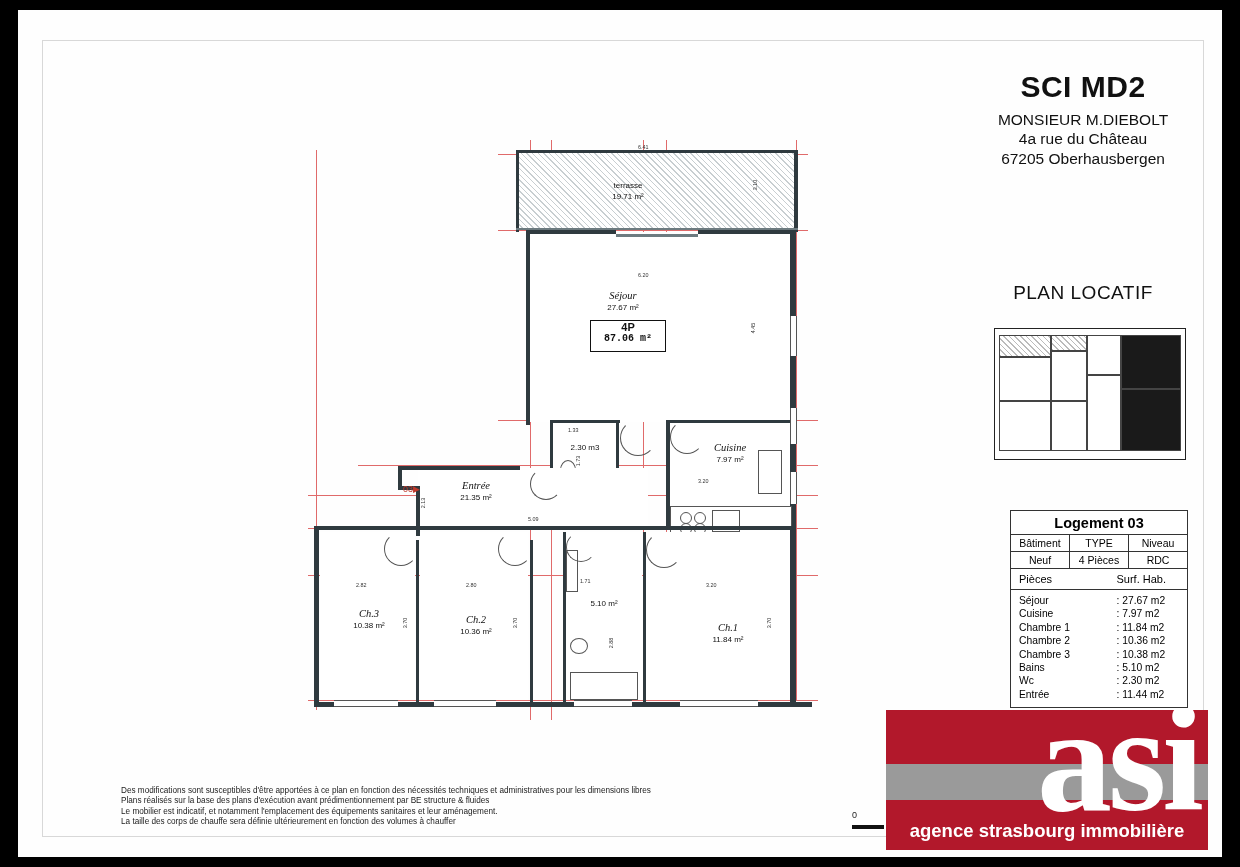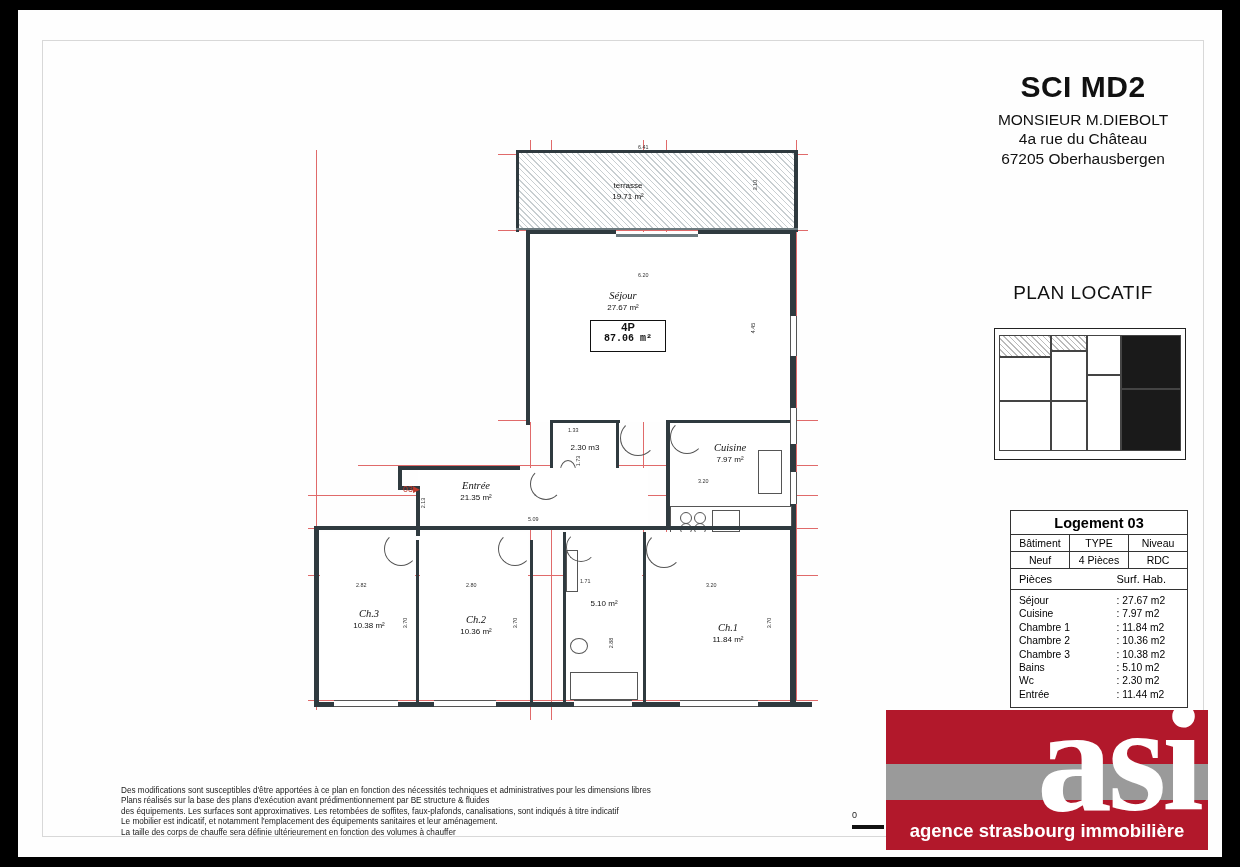--- a/index.html
+++ b/index.html
@@ -153,21 +153,20 @@
     <div class="asi-word">asi</div>
     <div class="asi-tag">agence strasbourg immobilière</div>
   </div>
 
   <div class="scalebar">0</div>
   <div class="sb-line"></div>
 
   <div class="legal">
     <div>Des modifications sont susceptibles d'être apportées à ce plan en fonction des nécessités techniques et administratives pour les dimensions libres</div>
     <div>Plans réalisés sur la base des plans d'exécution avant prédimentionnement par BE structure &amp; fluides</div>
-    <div>des équipements. Les surfaces sont approximatives. Les retombées de soffites, faux-plafonds, canalisations, sont indiqués à titre indicatif</div>
     <div>Le mobilier est indicatif, et notamment l'emplacement des équipements sanitaires et leur aménagement.</div>
     <div>La taille des corps de chauffe sera définie ultérieurement en fonction des volumes à chauffer</div>
   </div>
 
   <div id="plan">
 
     <div class="redv" style="left:18px;top:30px;height:560px;"></div>
     <div class="redv" style="left:232px;top:20px;height:580px;"></div>
     <div class="redv" style="left:253px;top:20px;height:580px;"></div>
     <div class="redv" style="left:345px;top:20px;height:560px;"></div>

